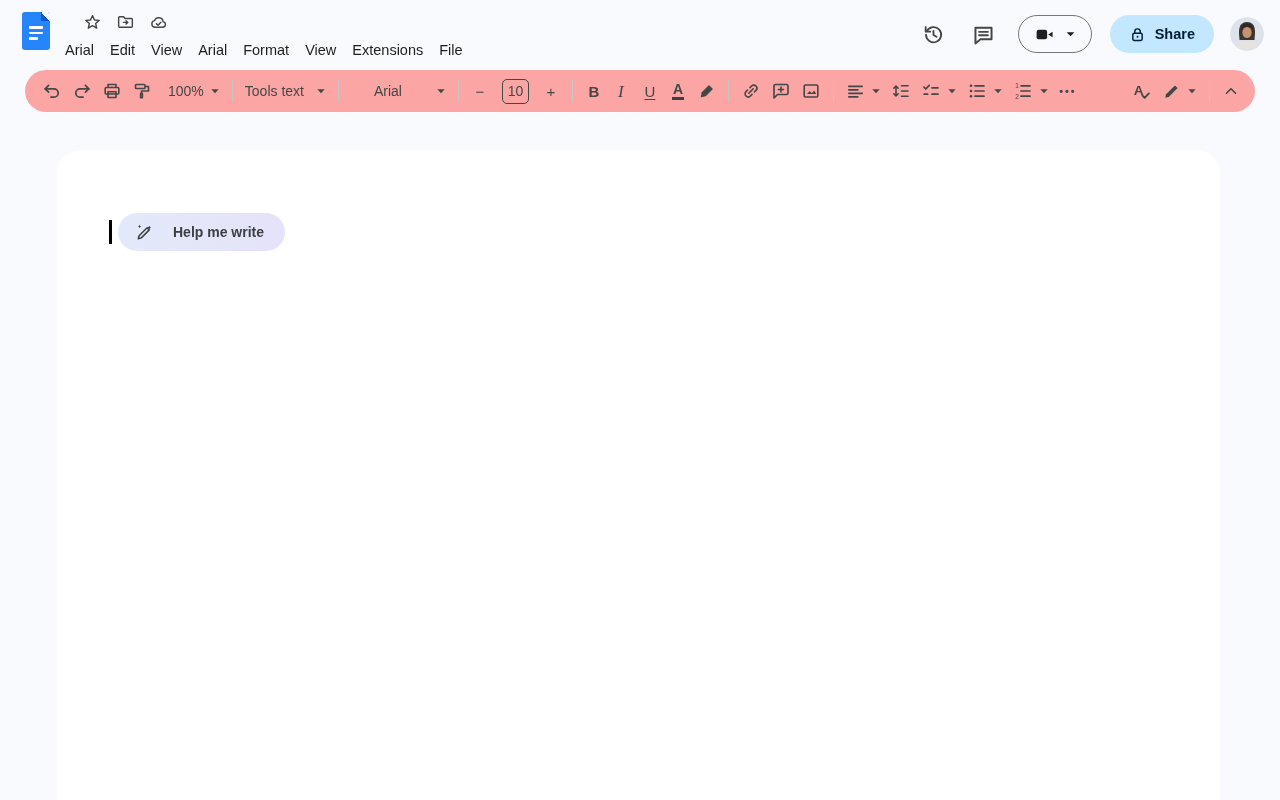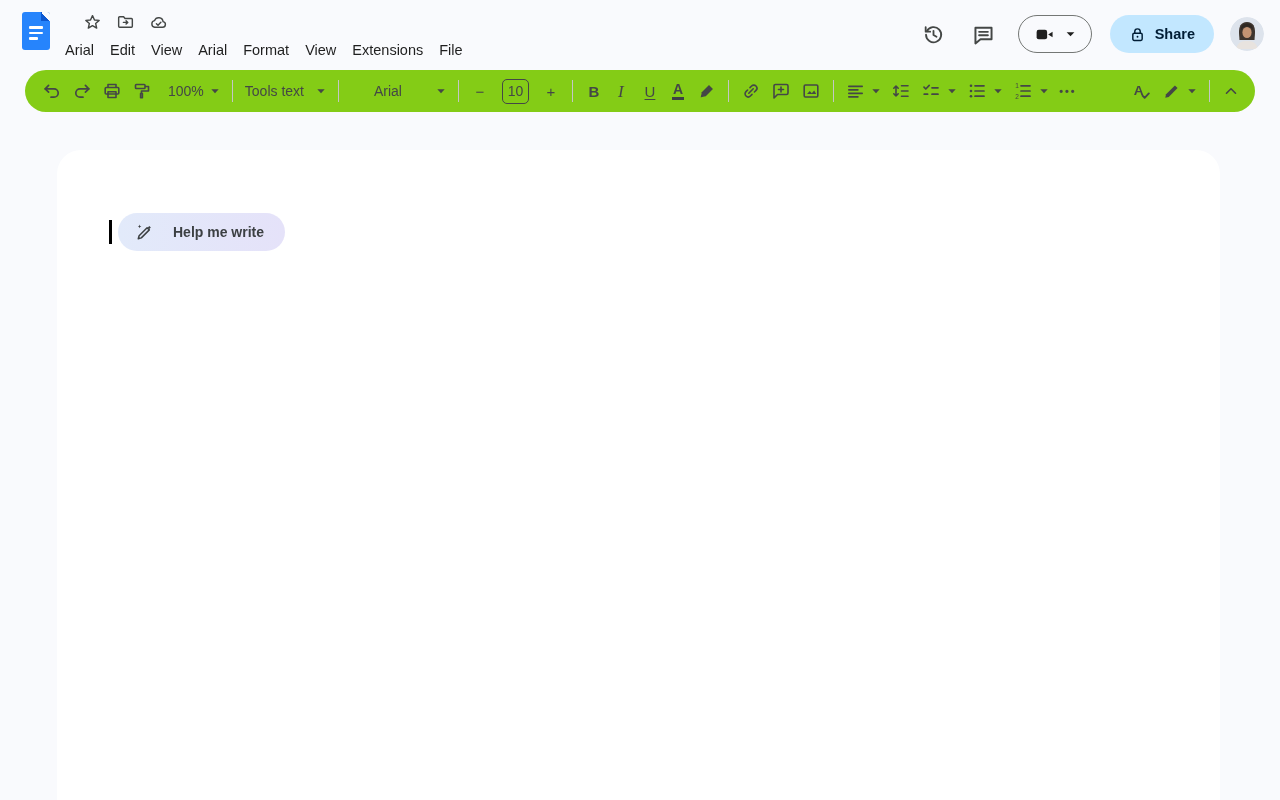--- a/index.html
+++ b/index.html
@@ -54,21 +54,21 @@
     display:flex; align-items:center; gap:9px; height:38px; padding:0 19px;
     background:#c2e7ff; border-radius:999px; color:#001d35;
     font-size:14.5px; font-weight:700; margin-left:8px;
   }
   .avatar {
     width:34px; height:34px; border-radius:50%; overflow:hidden; margin-left:6px; flex:none;
   }
 
   
   .toolbar {
-    margin:4px 25px 0 25px; height:42px; background:#84cc16; border-radius:21px;
+    margin:4px 25px 0 25px; height:42px; background:#fca5a5; border-radius:21px;
     display:flex; align-items:center; padding:0 10px 0 12px; color:#444746;
   }
   .tbtn {
     display:flex; align-items:center; justify-content:center; gap:6px;
     height:30px; min-width:28px; padding:0 5px; border-radius:4px; color:#444746;
     font-size:14px; font-weight:400;
   }
   .tdiv { width:1px; height:22px; background:#c4c7c5; margin:0 7px; flex:none; }
   .caret { flex:none; }
   .glyph { font-size:15px; line-height:1; }

